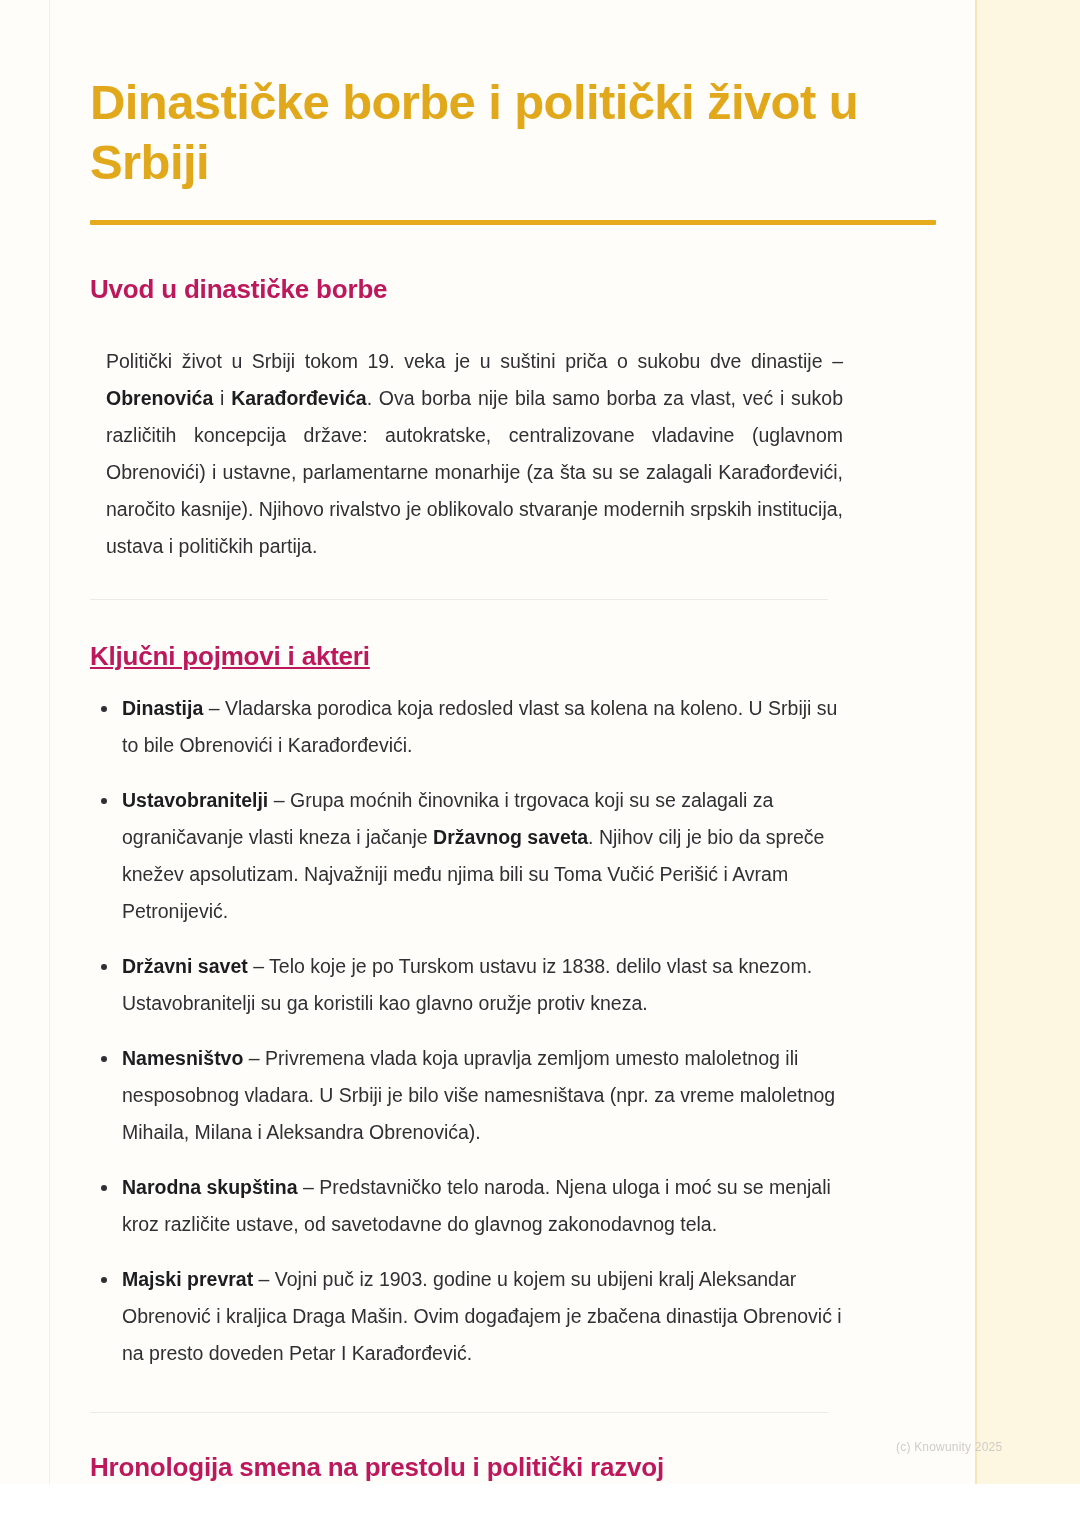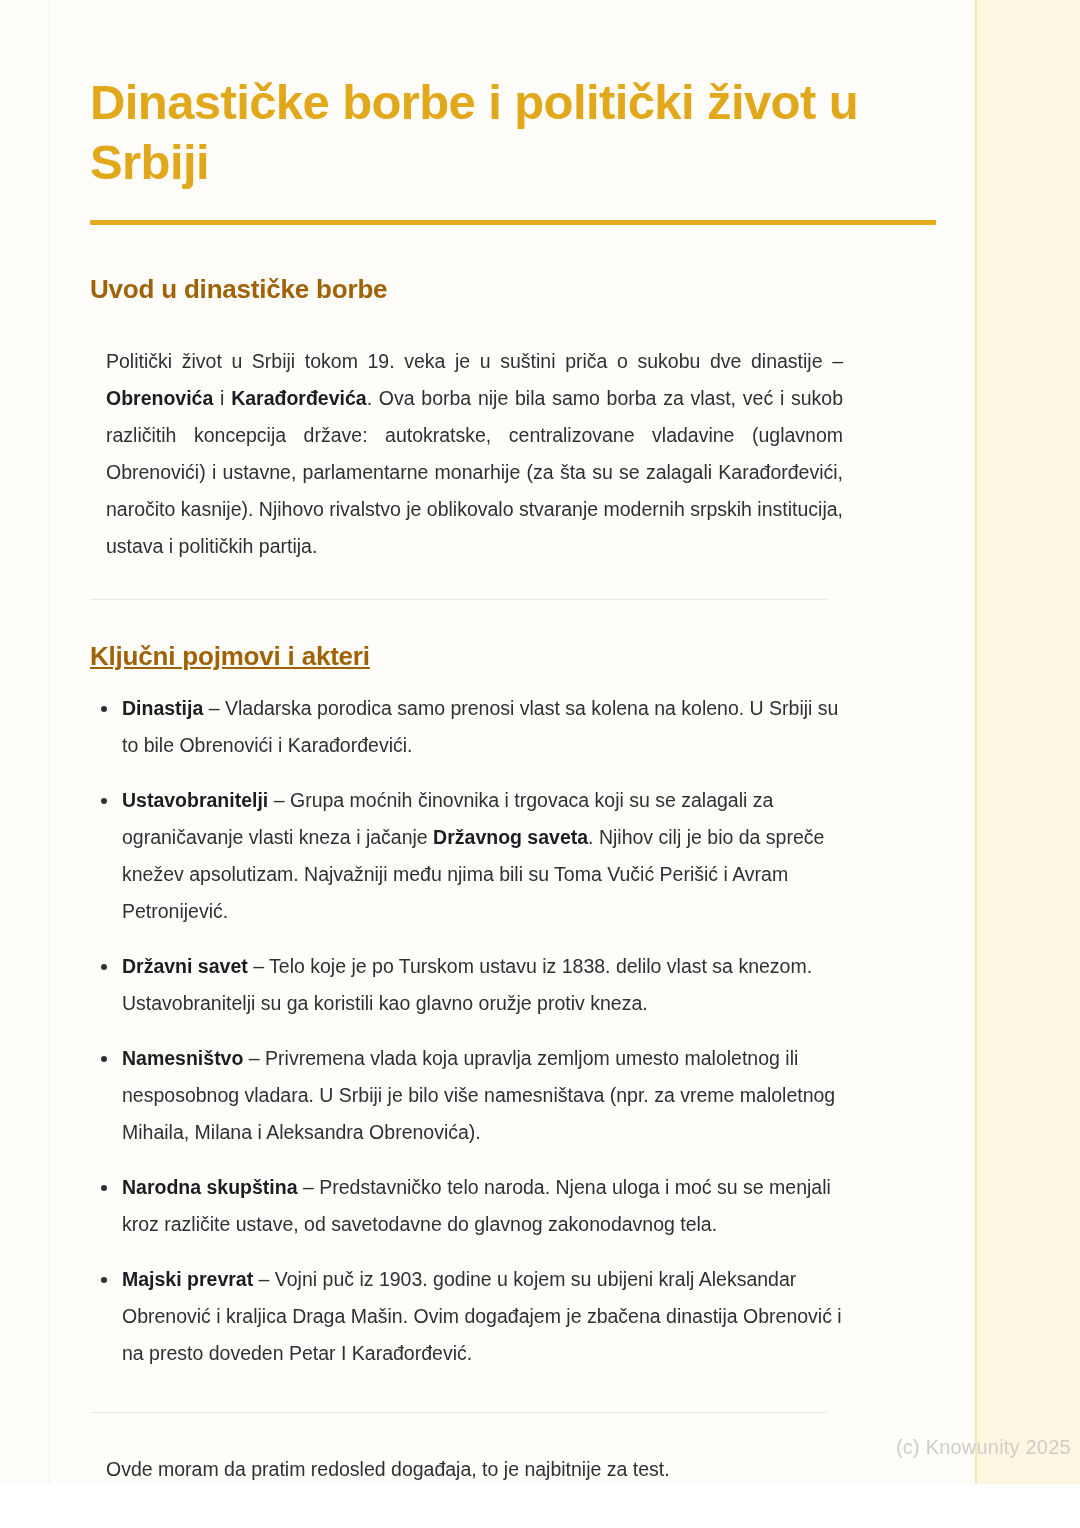--- a/index.html
+++ b/index.html
@@ -81,21 +81,21 @@
     background: #e5ab1c;
     border-radius: 1px;
   }
 
   
   .section-heading {
     margin: 0;
     font-size: 26px;
     line-height: 32px;
     font-weight: 700;
-    color: #a16207;
+    color: #be185d;
     letter-spacing: -0.2px;
     font-family: "Liberation Sans Narrow", "Liberation Sans", sans-serif;
     font-stretch: condensed;
   }
   .h-uvod      { padding-top: 48px; }
   .h-kljucni   { padding-top: 40px; text-decoration: underline; }
   .h-hronologija { padding-top: 38px; }
 
   
   .body-par {
@@ -148,21 +148,21 @@
     height: 6px;
     border-radius: 50%;
     background: #2f3033;
   }
 
   
   .watermark {
     position: absolute;
     left: 896px;
     top: 1438px;
-    font-size: 20px;
+    font-size: 12px;
     line-height: 18px;
     color: #cfcdc8;
     letter-spacing: 0.2px;
     white-space: nowrap;
   }
 </style>
 </head>
 <body>
 
 <div class="page">
@@ -177,39 +177,40 @@
 
     <h2 class="section-heading h-uvod">Uvod u dinastičke borbe</h2>
     <p class="body-par"><span>Politički život u Srbiji tokom 19. veka je u suštini priča o sukobu dve dinastije – </span><b>Obrenovića</b><span> i </span><b>Karađorđevića</b><span>. Ova borba nije bila samo borba za vlast, već i sukob različitih koncepcija države: autokratske, centralizovane vladavine (uglavnom Obrenovići) i ustavne, parlamentarne monarhije (za šta su se zalagali Karađorđevići, naročito kasnije). Njihovo rivalstvo je oblikovalo stvaranje modernih srpskih institucija, ustava i političkih partija.</span></p>
 
     <div class="divider"></div>
 
     <h2 class="section-heading h-kljucni">Ključni pojmovi i akteri</h2>
 
     <ul class="bullets">
       <li>
-        <span class="bullet-dot"></span><b>Dinastija</b><span> – </span><span>Vladarska porodica samo prenosi vlast sa kolena na koleno. U Srbiji su to bile Obrenovići i Karađorđevići.</span>
+        <span class="bullet-dot"></span><b>Dinastija</b><span> – </span><span>Vladarska porodica koja redosled vlast sa kolena na koleno. U Srbiji su to bile Obrenovići i Karađorđevići.</span>
       </li>
       <li>
         <span class="bullet-dot"></span><b>Ustavobranitelji</b><span> – </span><span>Grupa moćnih činovnika i trgovaca koji su se zalagali za ograničavanje vlasti kneza i jačanje </span><b>Državnog saveta</b><span>. Njihov cilj je bio da spreče knežev apsolutizam. Najvažniji među njima bili su Toma Vučić Perišić i Avram Petronijević.</span>
       </li>
       <li>
         <span class="bullet-dot"></span><b>Državni savet</b><span> – </span><span>Telo koje je po Turskom ustavu iz 1838. delilo vlast sa knezom. Ustavobranitelji su ga koristili kao glavno oružje protiv kneza.</span>
       </li>
       <li>
         <span class="bullet-dot"></span><b>Namesništvo</b><span> – </span><span>Privremena vlada koja upravlja zemljom umesto maloletnog ili nesposobnog vladara. U Srbiji je bilo više namesništava (npr. za vreme maloletnog Mihaila, Milana i Aleksandra Obrenovića).</span>
       </li>
       <li>
         <span class="bullet-dot"></span><b>Narodna skupština</b><span> – </span><span>Predstavničko telo naroda. Njena uloga i moć su se menjali kroz različite ustave, od savetodavne do glavnog zakonodavnog tela.</span>
       </li>
       <li>
         <span class="bullet-dot"></span><b>Majski prevrat</b><span> – </span><span>Vojni puč iz 1903. godine u kojem su ubijeni kralj Aleksandar Obrenović i kraljica Draga Mašin. Ovim događajem je zbačena dinastija Obrenović i na presto doveden Petar I Karađorđević.</span>
       </li>
     </ul>
 
     <div class="divider after-bullets"></div>
 
+    <h2 class="section-heading h-hronologija">Hronologija smena na prestolu i politički razvoj</h2>
     <p class="body-par plain">Ovde moram da pratim redosled događaja, to je najbitnije za test.</p>
 
   </div>
 
   <div class="watermark">(c) Knowunity 2025</div>
 </div>
 
 </body></html>

